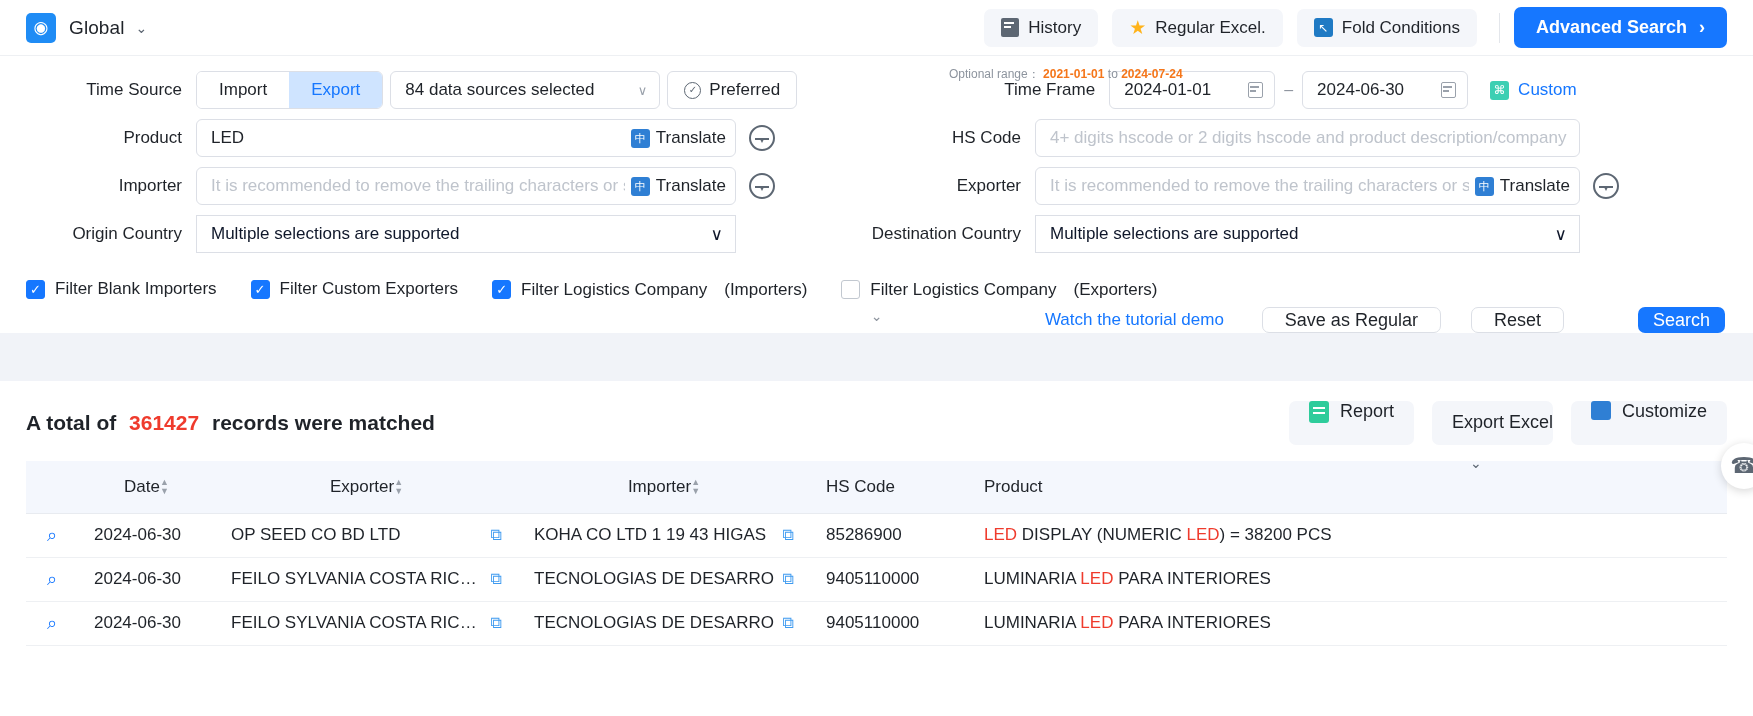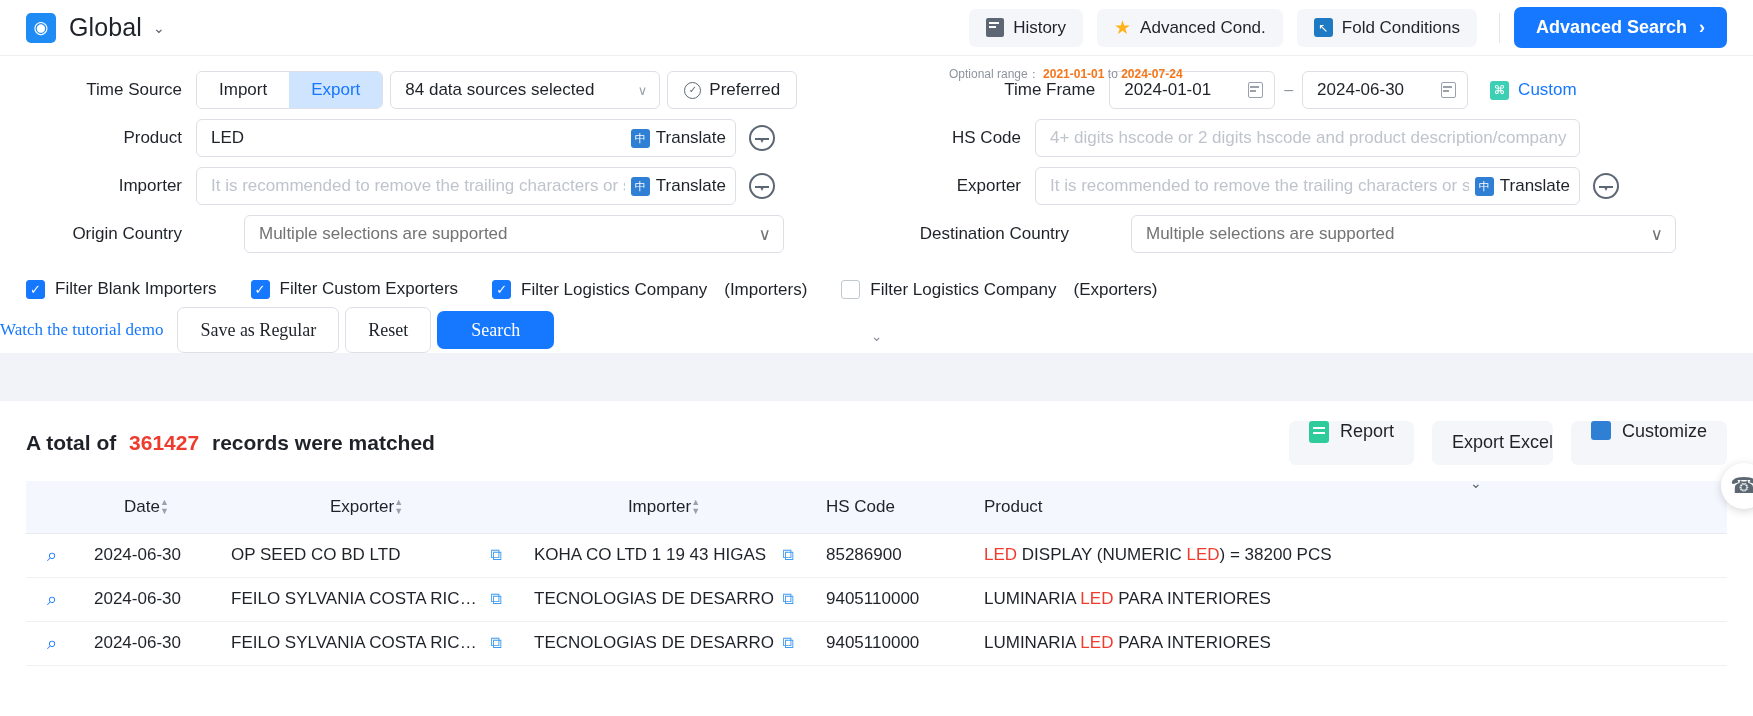--- a/index.html
+++ b/index.html
@@ -20,21 +20,21 @@
     border-bottom: 1px solid #eef0f3;
     background: #fff;
   }
   .globe-badge {
     width: 30px; height: 30px; border-radius: 5px;
     background: #1f8cf5;
     display: flex; align-items: center; justify-content: center;
     color: #fff; font-size: 17px; line-height: 1;
   }
   .global-label {
-    font-size: 25px; color: #1f2329; margin-left: 13px; letter-spacing: .1px;
+    font-size: 19px; color: #1f2329; margin-left: 13px; letter-spacing: .1px;
   }
   .caret {
     margin-left: 11px; color: #5a6470; font-size: 14px; line-height: 1;
   }
   .topbar-spacer { flex: 1 1 auto; }
 
   .tbtn {
     height: 38px;
     display: inline-flex; align-items: center; gap: 9px;
     padding: 0 17px;
@@ -167,46 +167,46 @@
   }
   .round-icon{
     width:26px;height:26px;border-radius:50%;border:2px solid #5d6773;
     display:inline-flex;align-items:center;justify-content:center;
     margin-left:13px; position:relative; flex:none;
   }
   .round-icon::before{content:"";position:absolute;left:4px;top:11px;width:14px;height:2px;background:#5d6773;}
   .round-icon::after{content:"▾";position:absolute;top:9px;font-size:9px;color:#5d6773;line-height:1;}
 
   .selbox {
-    height: 38px; border:1px solid #dcdfe6; border-radius:6px;
+    height: 38px; border:1px solid #dcdfe6; border-radius:0;
     display:flex; align-items:center; justify-content:space-between;
-    padding:0 12px 0 14px; font-size:17px; color:#737373;margin-left:48px;
+    padding:0 12px 0 14px; font-size:17px; color:#0f172a;
   }
 
   
   .cbrow { display:flex; align-items:center; height:44px; padding-left:26px; margin-top:9px;}
   .cb { display:flex; align-items:center; gap:10px; margin-right:34px; font-size:17px; white-space:nowrap;}
   .box { width:19px;height:19px;border-radius:3px;border:1.6px solid #c2c8d0;background:#fff;flex:none;}
   .box.on{ background:#1677ff;border-color:#1677ff;color:#fff;font-size:13px;
            display:flex;align-items:center;justify-content:center;line-height:1;}
 
   .actionrow {
-    display:flex; align-items:center; 
-    gap:6px; padding-right:28px; margin-top:-4px;font-family:Liberation Serif, serif;
+    display:flex; align-items:center; justify-content:flex-end;
+    gap:30px; padding-right:28px; margin-top:-4px;
   }
   .tutlink { font-size:17px; color:#1677ff; margin-right:8px; }
   .obtn {
-    height:46px; padding:0 22px; border:1px solid #dcdfe6; border-radius:7px;
+    height:26px; padding:0 22px; border:1px solid #dcdfe6; border-radius:7px;
     background:#fff; font-size:18px; color:#1f2329; font-family:inherit;
     display:flex;align-items:center;
   }
   .pbtn {
-    height:38px; padding:0 34px; border:none; border-radius:7px;
+    height:26px; padding:0 15px; border:none; border-radius:7px;
     background:#1677ff; color:#fff; font-size:18px; font-family:inherit;
-    display:flex;align-items:center;
+    display:flex;align-items:center;margin-left:44px;
   }
 
   
   .notch {
     position:absolute; left:50%; transform:translateX(-50%);
     bottom:-1px; width:98px; height:26px; background:#fff;
     border-radius:0 0 14px 14px;
     display:flex; align-items:flex-start; justify-content:center;
     color:#8d949e; font-size:14px;
   }
@@ -281,21 +281,21 @@
 
   <div class="topbar-spacer"></div>
 
   <button class="tbtn">
     <span class="ico-hist"></span>
     <span>History</span>
   </button>
 
   <button class="tbtn">
     <span class="ico-star">★</span>
-    <span>Advanced Cond.</span>
+    <span>Regular Excel.</span>
   </button>
 
   <button class="tbtn">
     <span class="ico-fold">↖</span>
     <span>Fold Conditions</span>
   </button>
 
   <div class="tdivider"></div>
 
   <button class="adv-btn">

